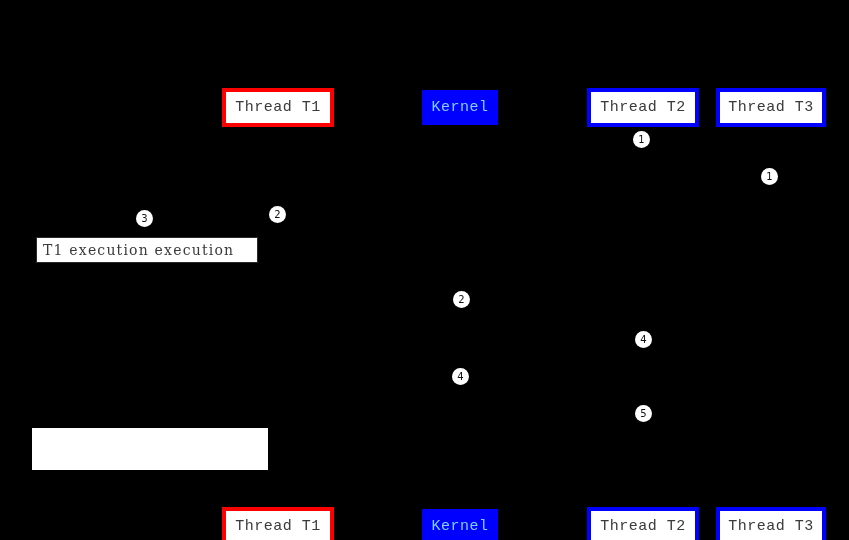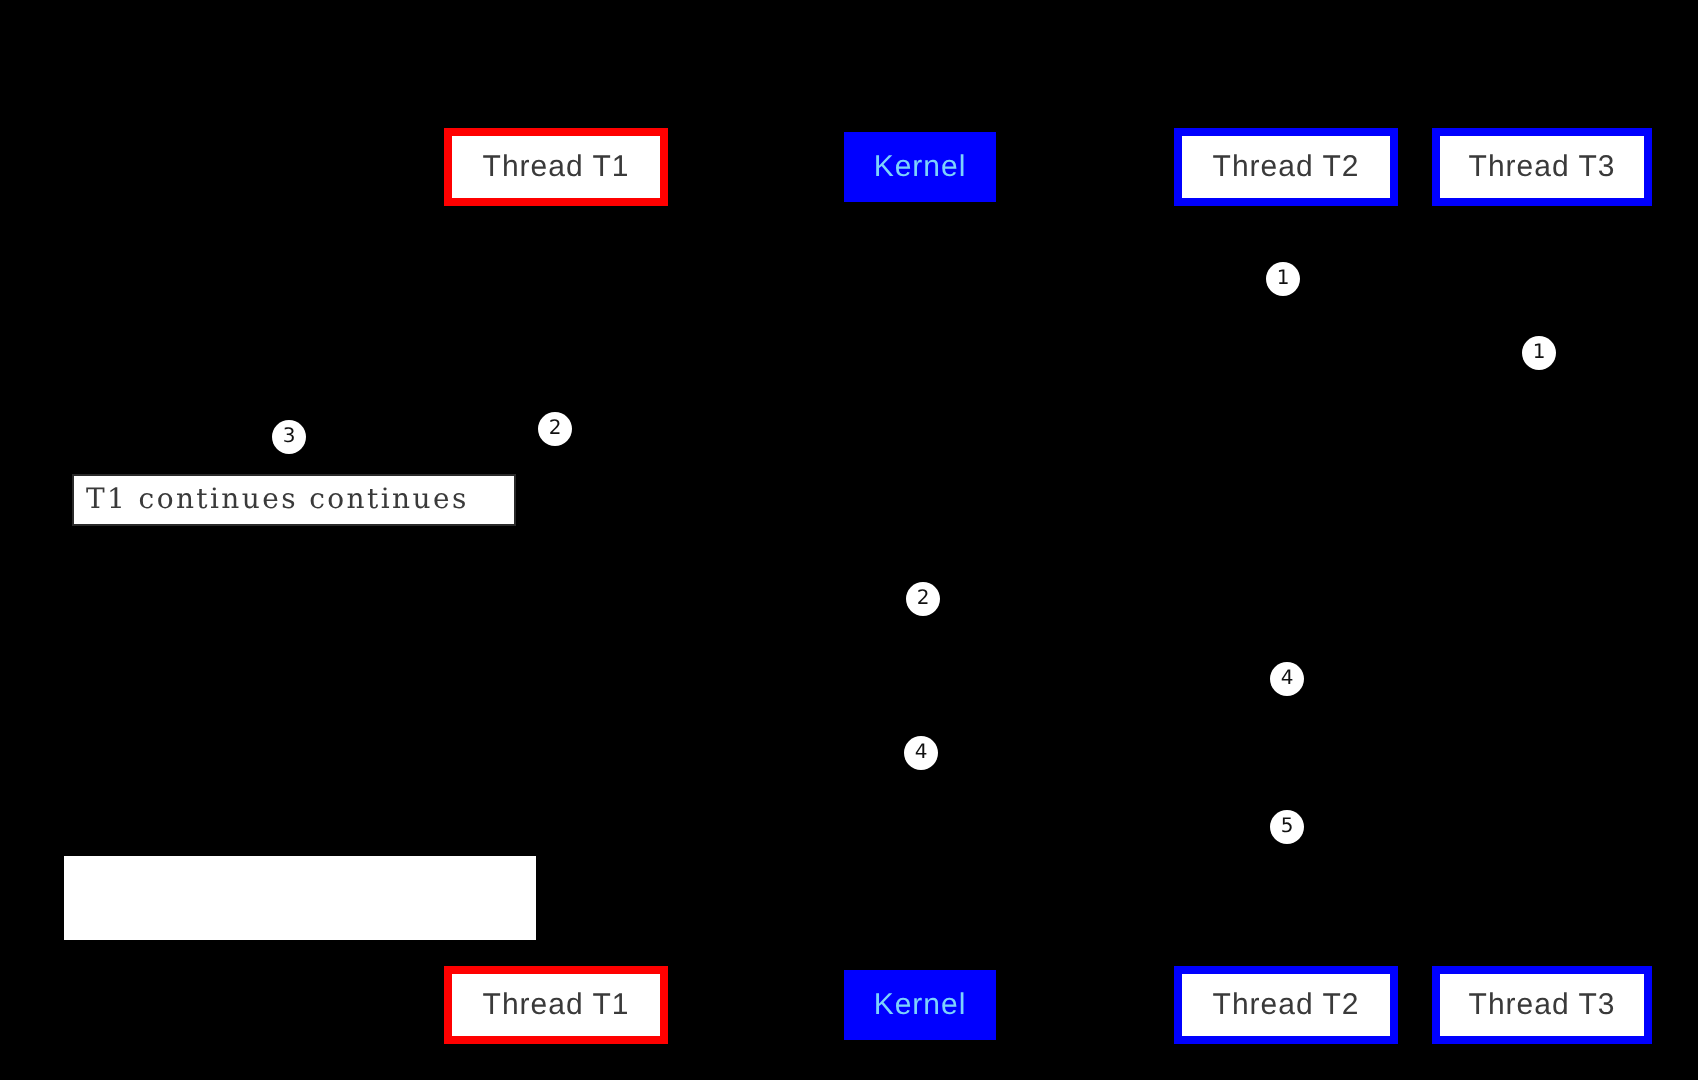--- a/index.html
+++ b/index.html
@@ -17,25 +17,26 @@
     font-family: "DejaVu Sans Mono", "Liberation Mono", monospace;
   }
 
   
   .participant {
     position: absolute;
     box-sizing: border-box;
     display: flex;
     align-items: center;
     justify-content: center;
-    font-family: Liberation Sans, sans-serif;
+    font-family: Liberation Mono, monospace;
     font-size: 15px;
     letter-spacing: 0.5px;
     white-space: nowrap;
     line-height: 1;
+    margin-top: 24px;
   }
   .participant.outline {
     background: #FFFFFF;
     color: #3A3A3A;
     border-style: solid;
     border-width: 4px;
   }
   .participant.filled {
     color: #7dd3fc;
     border: 0;
@@ -104,21 +105,21 @@
       <div class="participant outline" style="left: 587px; top: 64px; width: 112px; height: 39px; border-color: rgb(0, 0, 255);">Thread T2</div>
       <div class="participant outline" style="left: 716px; top: 64px; width: 110px; height: 39px; border-color: rgb(0, 0, 255);">Thread T3</div>
     </div>
   <div id="footer-layer">
       <div class="participant outline" style="left: 222px; top: 483px; width: 112px; height: 39px; border-color: rgb(255, 0, 0);">Thread T1</div>
       <div class="participant filled" style="left: 422px; top: 485px; width: 76px; height: 35px; background: rgb(0, 0, 255);">Kernel</div>
       <div class="participant outline" style="left: 587px; top: 483px; width: 112px; height: 39px; border-color: rgb(0, 0, 255);">Thread T2</div>
       <div class="participant outline" style="left: 716px; top: 483px; width: 110px; height: 39px; border-color: rgb(0, 0, 255);">Thread T3</div>
     </div>
   <div id="notes-layer">
-      <div class="note-box" style="left: 36px; top: 237px; width: 222px; height: 26px;">T1 continues continues</div>
+      <div class="note-box" style="left: 36px; top: 237px; width: 222px; height: 26px;">T1 execution execution</div>
     </div>
   <div id="blanks-layer">
       <div class="blank-box" style="left: 32px; top: 428px; width: 236px; height: 42px;"></div>
     </div>
   <div id="markers-layer">
       <div class="step-marker" style="left: 633px; top: 131px;">1</div>
       <div class="step-marker" style="left: 761px; top: 168px;">1</div>
       <div class="step-marker" style="left: 136px; top: 210px;">3</div>
       <div class="step-marker" style="left: 269px; top: 206px;">2</div>
       <div class="step-marker" style="left: 453px; top: 291px;">2</div>

